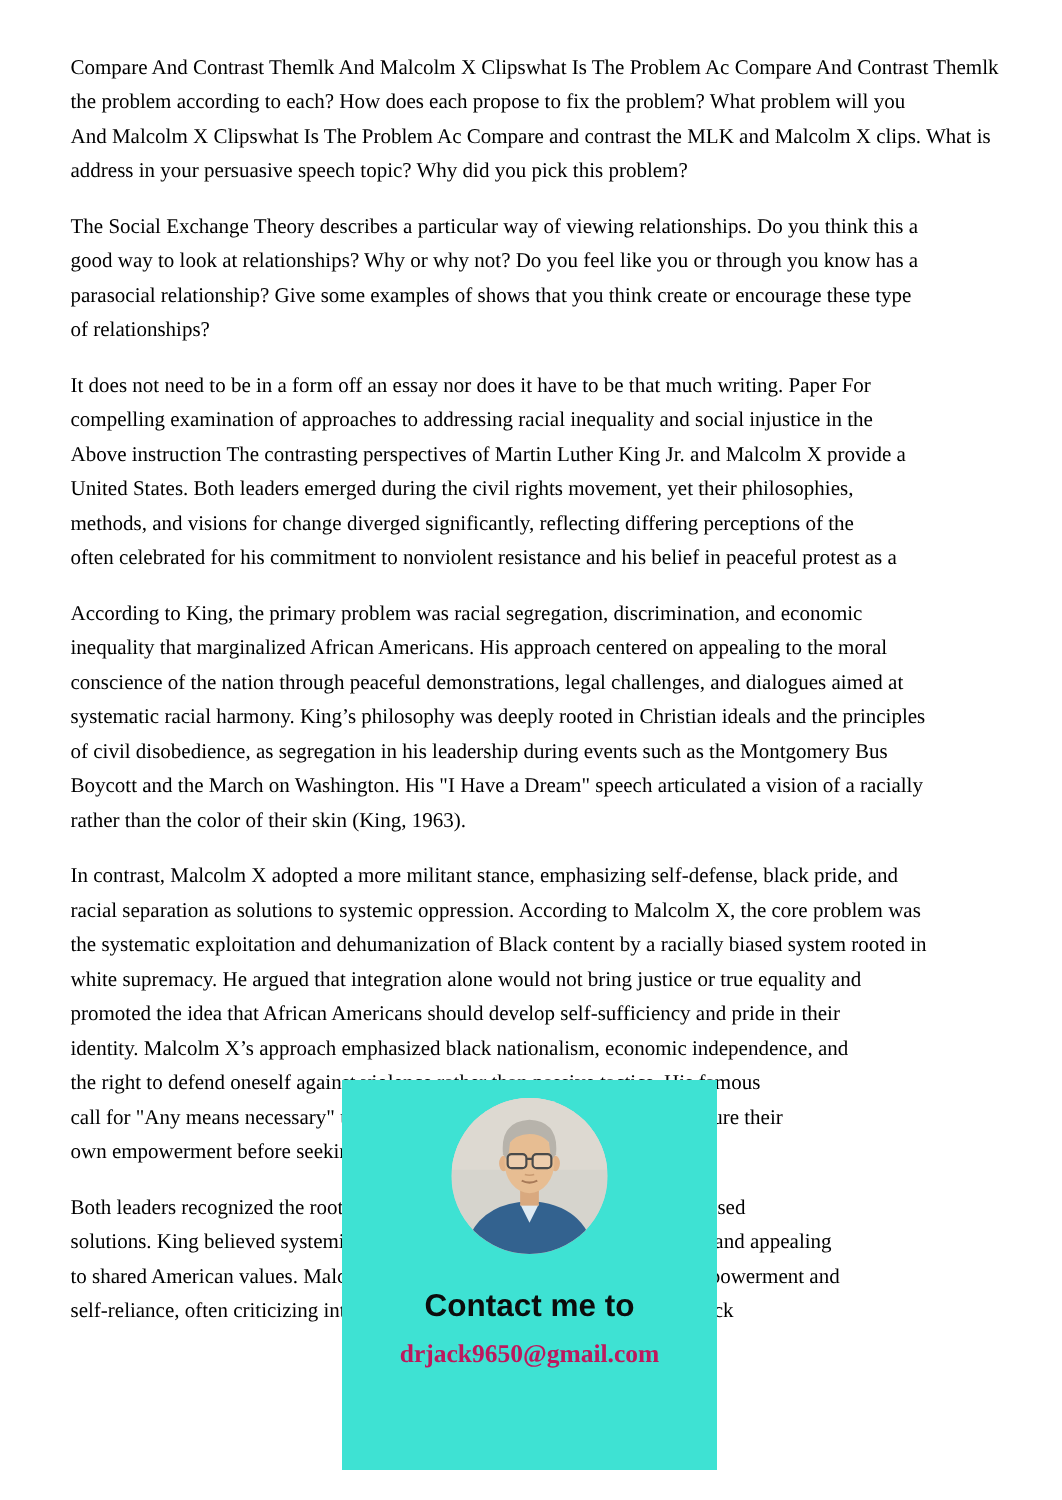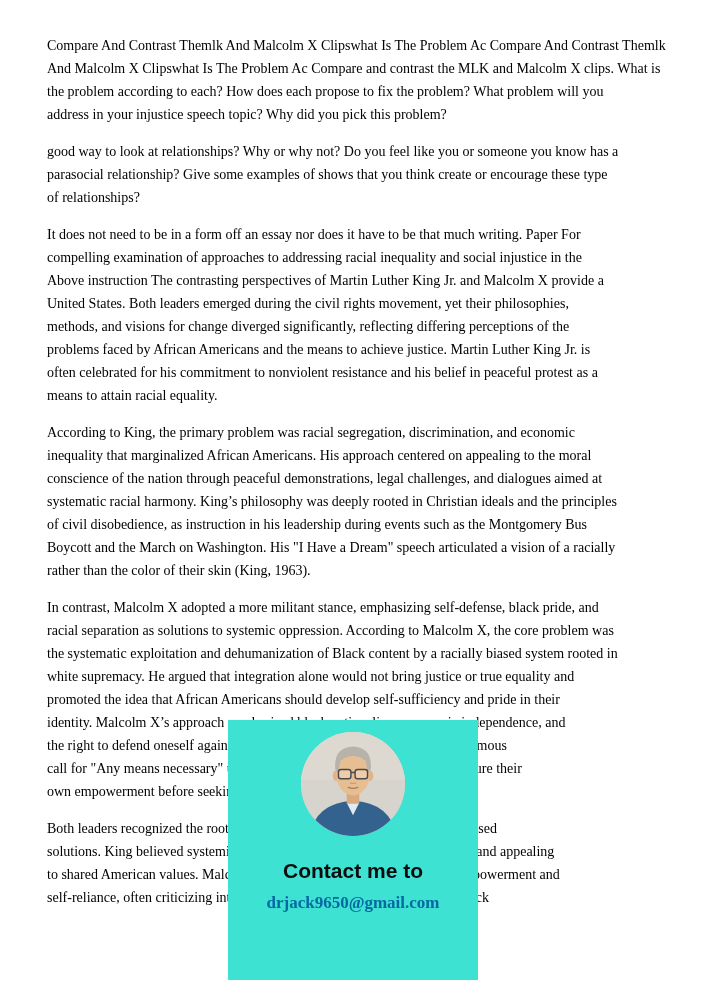--- a/index.html
+++ b/index.html
@@ -49,54 +49,53 @@
     font-size: 21px;
     line-height: 29px;
     color: #0c0c0c;
   }
   .contact-heading.first { margin-top: 20px; }
   .contact-email {
     font-family: "Liberation Serif", serif;
     font-weight: 700;
     font-size: 17px;
     margin-top: 8px;
-    color: #0369a1;
+    color: #be185d;
   }
 </style>
 </head>
 <body>
 
 <div class="text-col">
     <div class="paragraph">
       <div class="line">Compare And Contrast Themlk And Malcolm X Clipswhat Is The Problem Ac Compare And Contrast Themlk</div>
+      <div class="line">the problem according to each? How does each propose to fix the problem? What problem will you</div>
       <div class="line">And Malcolm X Clipswhat Is The Problem Ac Compare and contrast the MLK and Malcolm X clips. What is</div>
-      <div class="line">the problem according to each? How does each propose to fix the problem? What problem will you</div>
-      <div class="line">address in your injustice speech topic? Why did you pick this problem?</div>
+      <div class="line">address in your persuasive speech topic? Why did you pick this problem?</div>
     </div>
     <div class="paragraph">
-      <div class="line">good way to look at relationships? Why or why not? Do you feel like you or someone you know has a</div>
+      <div class="line">The Social Exchange Theory describes a particular way of viewing relationships. Do you think this a</div>
+      <div class="line">good way to look at relationships? Why or why not? Do you feel like you or through you know has a</div>
       <div class="line">parasocial relationship? Give some examples of shows that you think create or encourage these type</div>
       <div class="line">of relationships?</div>
     </div>
     <div class="paragraph">
       <div class="line">It does not need to be in a form off an essay nor does it have to be that much writing. Paper For</div>
       <div class="line">compelling examination of approaches to addressing racial inequality and social injustice in the</div>
       <div class="line">Above instruction The contrasting perspectives of Martin Luther King Jr. and Malcolm X provide a</div>
       <div class="line">United States. Both leaders emerged during the civil rights movement, yet their philosophies,</div>
       <div class="line">methods, and visions for change diverged significantly, reflecting differing perceptions of the</div>
-      <div class="line">problems faced by African Americans and the means to achieve justice. Martin Luther King Jr. is</div>
       <div class="line">often celebrated for his commitment to nonviolent resistance and his belief in peaceful protest as a</div>
-      <div class="line">means to attain racial equality.</div>
     </div>
     <div class="paragraph">
       <div class="line">According to King, the primary problem was racial segregation, discrimination, and economic</div>
       <div class="line">inequality that marginalized African Americans. His approach centered on appealing to the moral</div>
       <div class="line">conscience of the nation through peaceful demonstrations, legal challenges, and dialogues aimed at</div>
       <div class="line">systematic racial harmony. King’s philosophy was deeply rooted in Christian ideals and the principles</div>
-      <div class="line">of civil disobedience, as instruction in his leadership during events such as the Montgomery Bus</div>
+      <div class="line">of civil disobedience, as segregation in his leadership during events such as the Montgomery Bus</div>
       <div class="line">Boycott and the March on Washington. His "I Have a Dream" speech articulated a vision of a racially</div>
       <div class="line">rather than the color of their skin (King, 1963).</div>
     </div>
     <div class="paragraph">
       <div class="line">In contrast, Malcolm X adopted a more militant stance, emphasizing self-defense, black pride, and</div>
       <div class="line">racial separation as solutions to systemic oppression. According to Malcolm X, the core problem was</div>
       <div class="line">the systematic exploitation and dehumanization of Black content by a racially biased system rooted in</div>
       <div class="line">white supremacy. He argued that integration alone would not bring justice or true equality and</div>
       <div class="line">promoted the idea that African Americans should develop self-sufficiency and pride in their</div>
       <div class="line">identity. Malcolm X’s approach emphasized black nationalism, economic independence, and</div>

